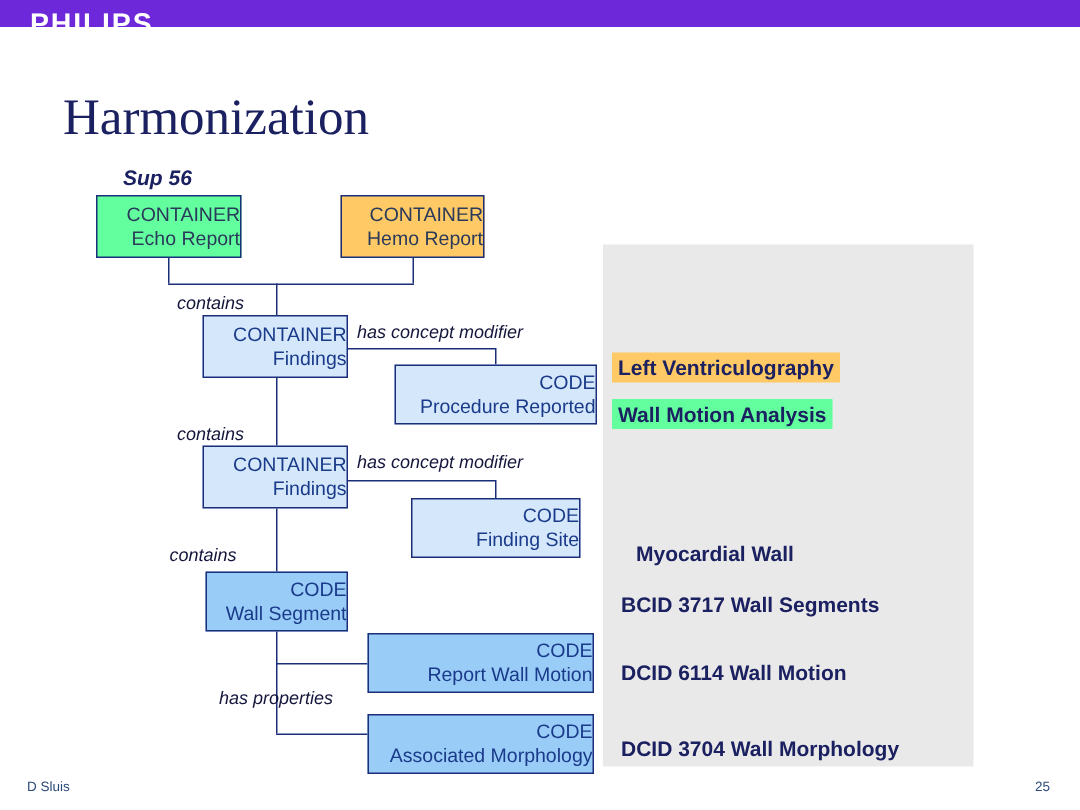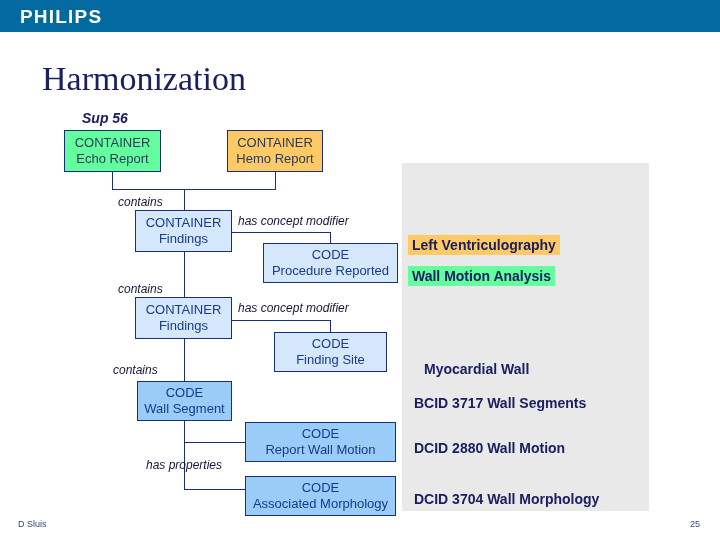--- a/index.html
+++ b/index.html
@@ -13,22 +13,22 @@
     position: relative;
     overflow: hidden;
     font-family: "Liberation Sans", sans-serif;
     color: #1a1f5c;
   }
 
   
   #header-bar {
     position: absolute;
     left: 0; top: 0;
-    width: 720px; height: 32px;
-    background: #0369a1;
+    width: 720px; height: 18px;
+    background: #6d28d9;
   }
   #philips-logo {
     position: absolute;
     left: 20px; top: 6px;
     font-size: 19px;
     font-weight: bold;
     letter-spacing: 1.2px;
     color: #ffffff;
     font-family: "Liberation Sans", sans-serif;
   }
@@ -79,21 +79,21 @@
   .node {
     position: absolute;
     box-sizing: border-box;
     border: 1px solid #1a2e7a;
     text-align: center;
     font-size: 13px;
     line-height: 16px;
     color: #1a3a8a;
     display: flex;
     flex-direction: column;
-    align-items: center;
+    align-items: flex-end;
     justify-content: center;
     white-space: nowrap;
     overflow: hidden;
   }
   .node .nline1 { display: block; }
   .node .nline2 { display: block; }
   .node-green  { background: #63ff9e; color: #2a3a5a; }
   .node-orange { background: #ffc965; color: #2a3a5a; }
   .node-lblue  { background: #d5e8fb; }
   .node-mblue  { background: #99ccf7; }
@@ -150,21 +150,21 @@
 <div id="value-set-panel">
 
   <div class="vs-item vs-hl-orange" style="left:6px; top:72px;">Left Ventriculography</div>
 
   <div class="vs-item vs-hl-green" style="left:6px; top:103px;">Wall Motion Analysis</div>
 
   <div class="vs-item" style="left:18px; top:196px;">Myocardial Wall</div>
 
   <div class="vs-item" style="left:8px; top:230px;">BCID 3717 Wall Segments</div>
 
-  <div class="vs-item" style="left:8px; top:275px;">DCID 2880 Wall Motion</div>
+  <div class="vs-item" style="left:8px; top:275px;">DCID 6114 Wall Motion</div>
 
   <div class="vs-item" style="left:8px; top:326px;">DCID 3704 Wall Morphology</div>
 </div>
 
 <div id="diagram">
 
   <div class="sup-label" style="left:82px; top:110px;">Sup 56</div>
   <div class="sup-label" style="left:246px; top:110px;margin-top:28px;">Sup 66</div>
 
   <div class="node node-green" style="left:64px; top:130px; width:97px; height:42px;">

